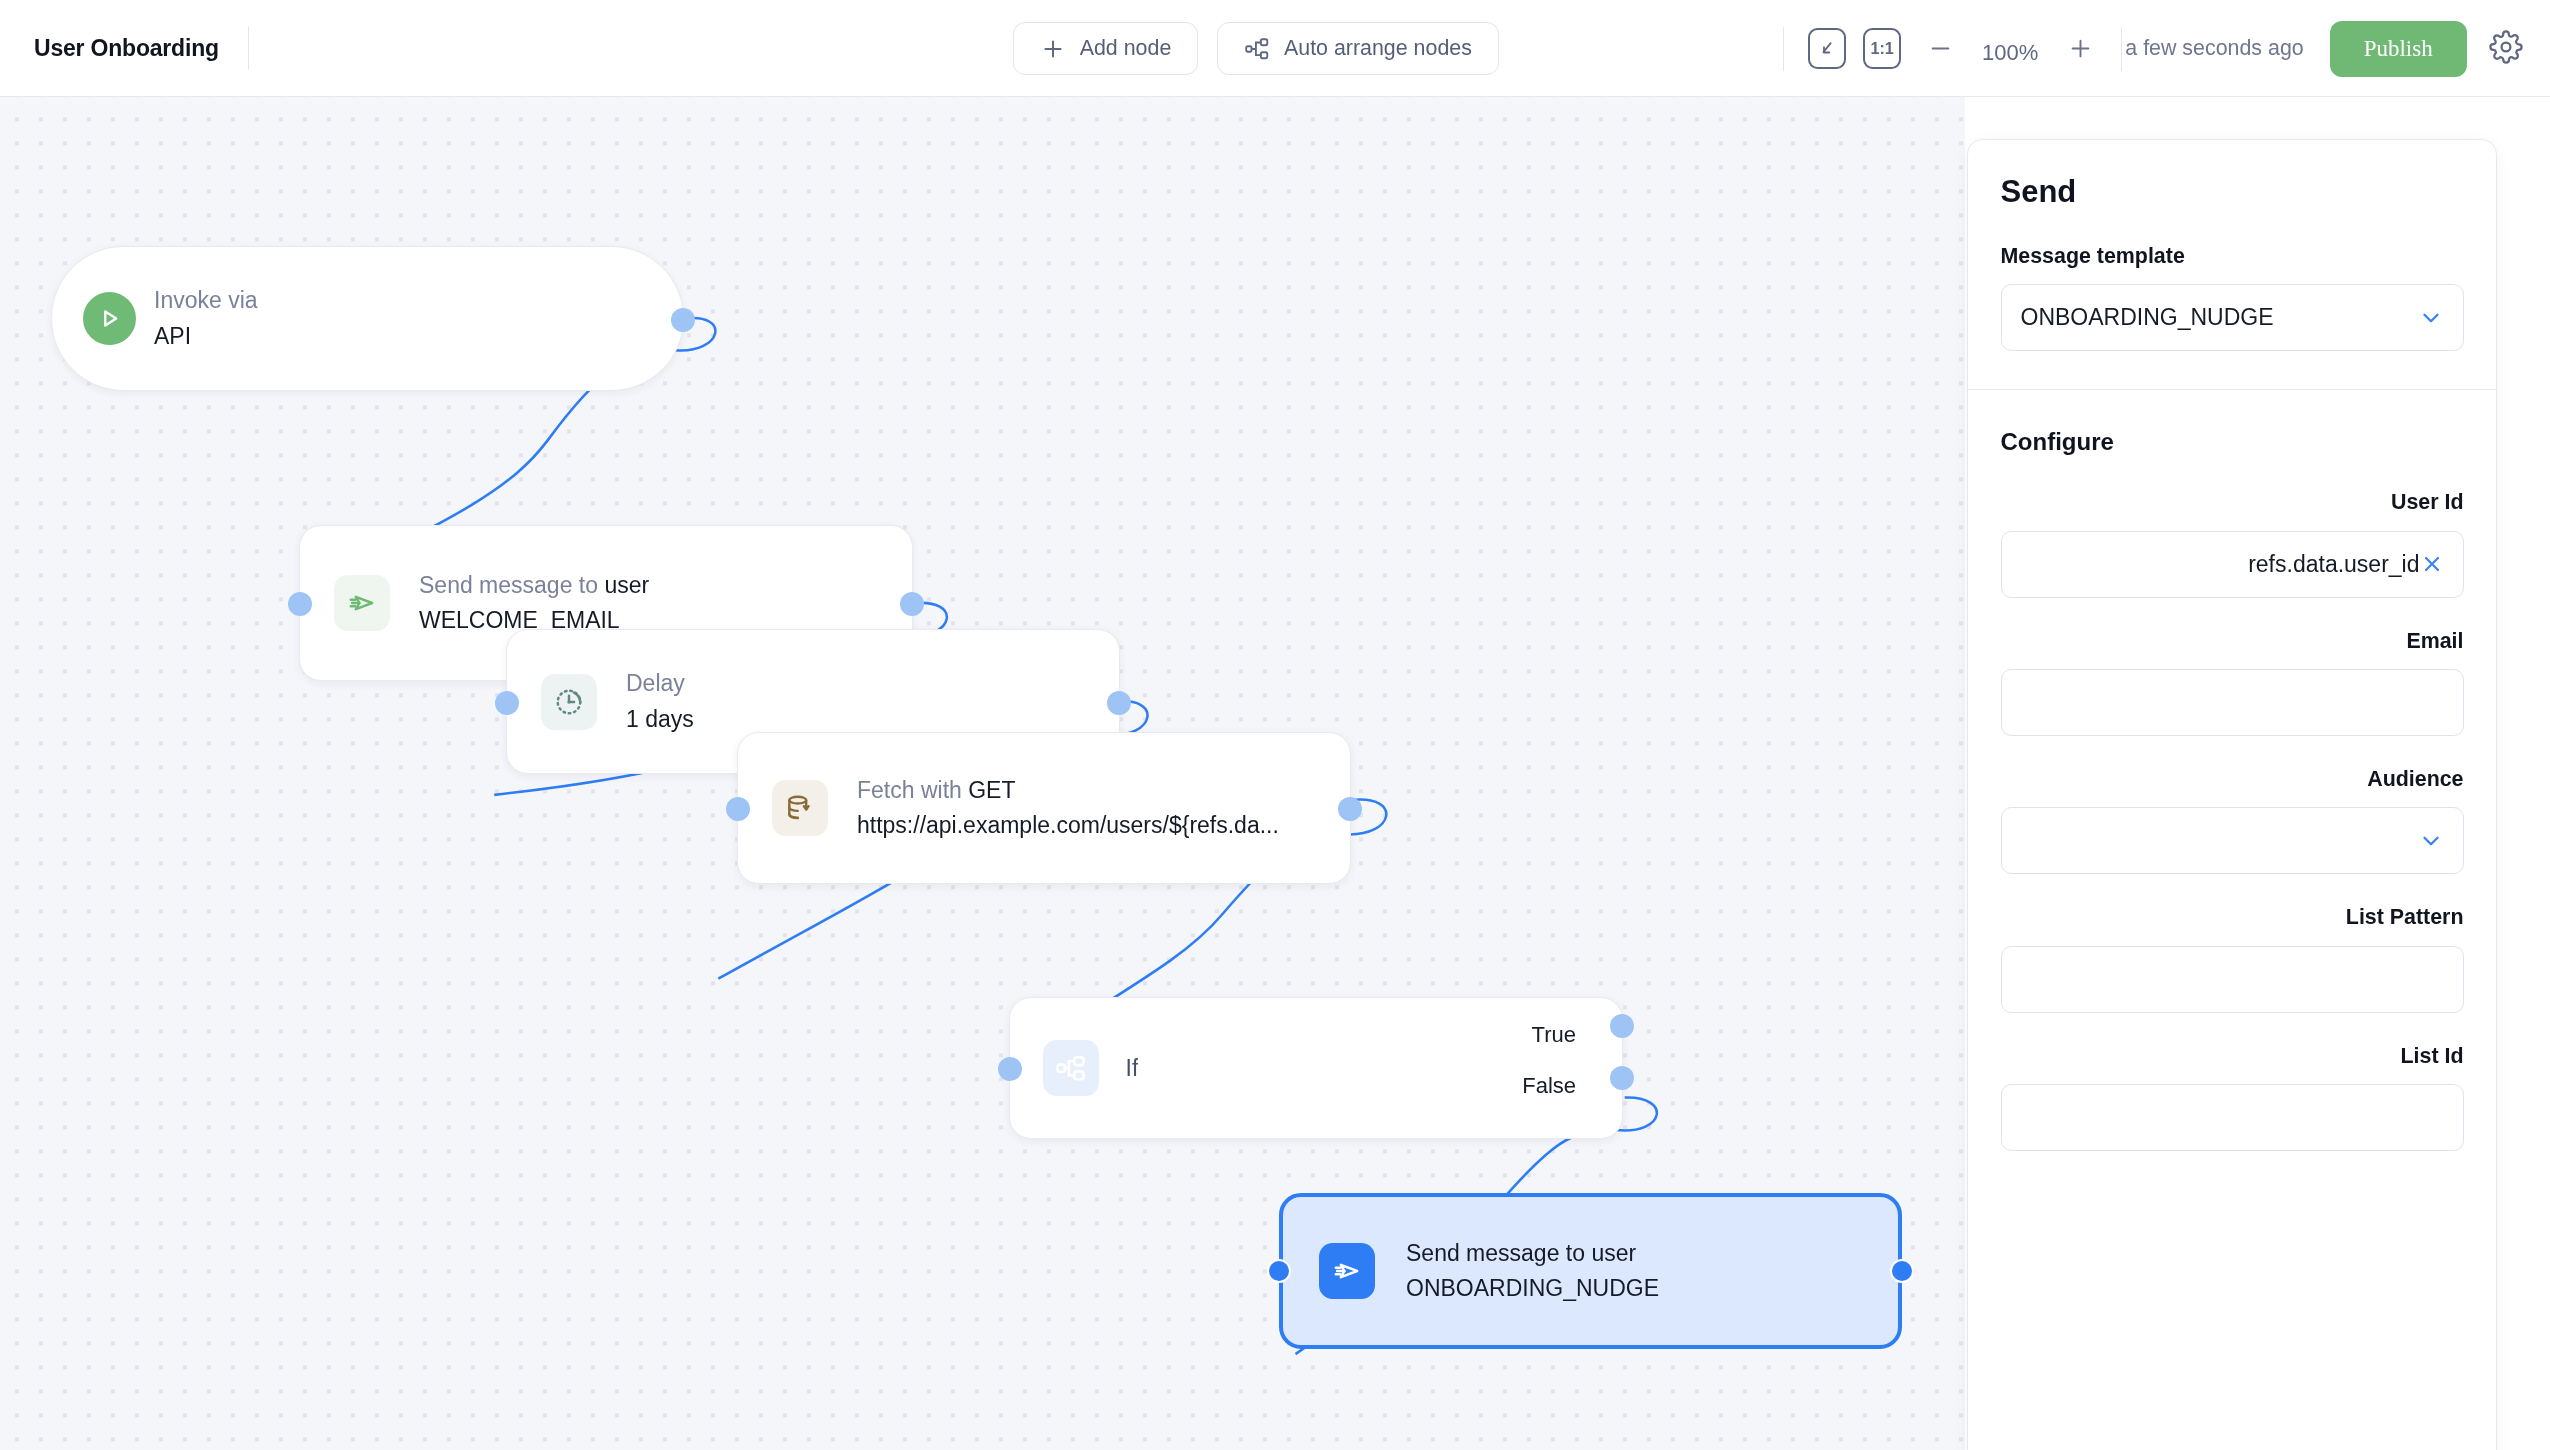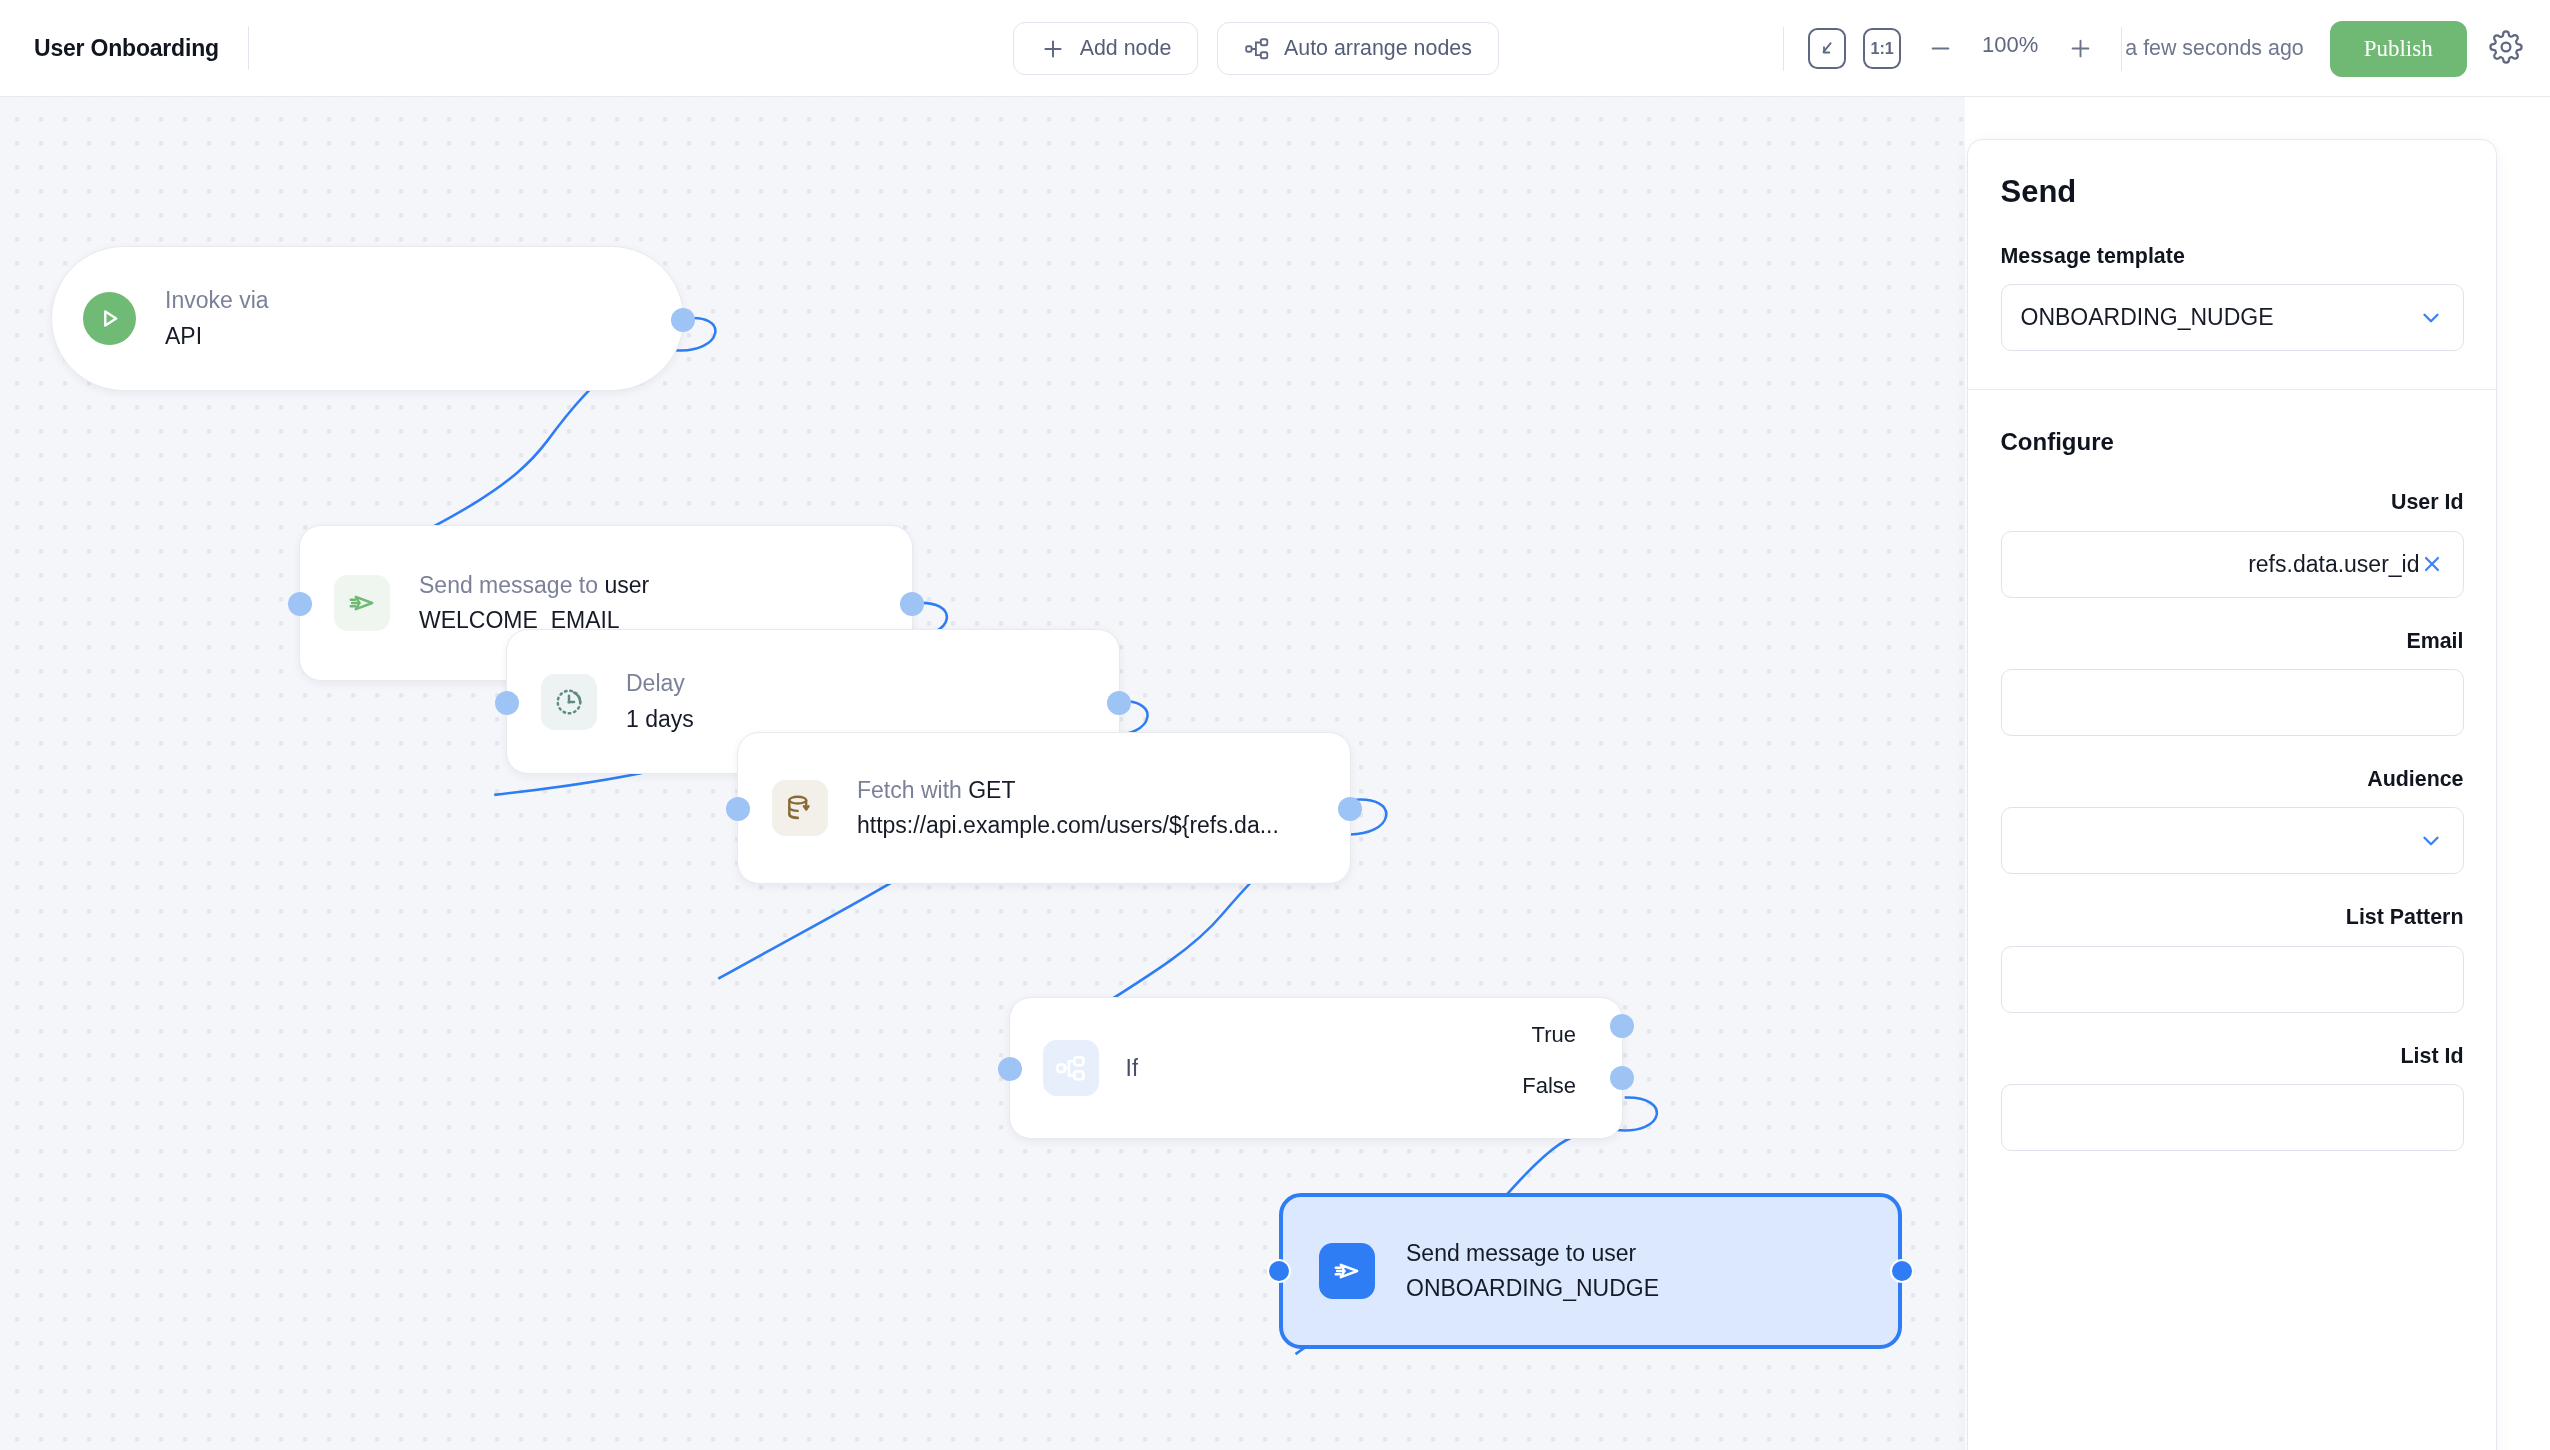--- a/index.html
+++ b/index.html
@@ -55,21 +55,21 @@
     position: absolute; right: 20.5px; top: 0; height: 97px;
     display: flex; align-items: center; gap: 0;
   }
   .sqbtn {
     width: 38px; height: 41px;
     border: 2.1px solid #5f6880; border-radius: 9.4px;
     display: flex; align-items: center; justify-content: center;
     color: #5f6880; cursor: pointer; margin-right: 17px;
     font-size: 16.2px; font-weight: 600;
   }
-  .zoomctl { display: flex; align-items: flex-start; gap: 15.4px; margin-left: 5.1px; }
+  .zoomctl { display: flex; align-items: flex-end; gap: 15.4px; margin-left: 5.1px; }
   .zoom-sign {
     width: 34px; height: 34px; display: flex; align-items: center; justify-content: center;
     color: #6b7389; cursor: pointer; font-size: 32.5px; line-height: 1; font-weight: 300;
   }
   #zoom-level { font-size: 22px; color: #5f6880; min-width: 75px; text-align: center; }
   #last-saved { font-size: 21.4px; color: #6f768d; margin: 0 26px 0 3.4px; white-space: nowrap; }
   #publish-btn {
     background: #6fb974; color: #fff; border: none;
     height: 56px; padding: 0 34px; border-radius: 12px;
     font-size: 23px; font-family: Liberation Serif, serif; cursor: pointer; white-space: nowrap;
@@ -221,21 +221,21 @@
 
     <path d="M1068 592 C 1125 586, 1118 634, 1060 630 C 1010 626, 975 650, 915 715 C 870 763, 810 790, 578 816" fill="none" stroke="#2f7df4" stroke-width="3"></path>
 
     <path d="M1303 707 C 1360 700, 1352 750, 1295 746 C 1245 742, 1210 770, 1148 840 C 1100 893, 1040 920, 840 1031" fill="none" stroke="#2f7df4" stroke-width="3"></path>
 
     <path d="M1580 822 C 1640 815, 1632 866, 1572 862 C 1520 858, 1490 885, 1430 955 C 1388 1005, 1330 1035, 1180 1131" fill="none" stroke="#2f7df4" stroke-width="3"></path>
 
     <path d="M1900 1170 C 1955 1168, 1948 1214, 1890 1208 C 1840 1203, 1810 1228, 1752 1295 C 1708 1346, 1650 1375, 1515 1470" fill="none" stroke="#2f7df4" stroke-width="3"></path>
   </svg>
 
-  <div class="node pill" style="left:51px; top:149px; width:633px; height:145px; padding-left:31px; gap:29px;">
+  <div class="node pill" style="left:51px; top:149px; width:633px; height:145px; padding-left:31px; gap:18px;">
     <div class="node-icon icon-round">
       <svg width="29" height="29" viewBox="0 0 24 24" fill="none" stroke="#ffffff" stroke-width="2" stroke-linejoin="round">
         <path d="M8.5 6.2 17.5 12l-9 5.8z"></path>
       </svg>
     </div>
     <div class="node-text">
       <div class="node-label">Invoke via</div>
       <div class="node-value">API</div>
     </div>
     <div class="handle" style="right:-12px; top:61px;"></div>

